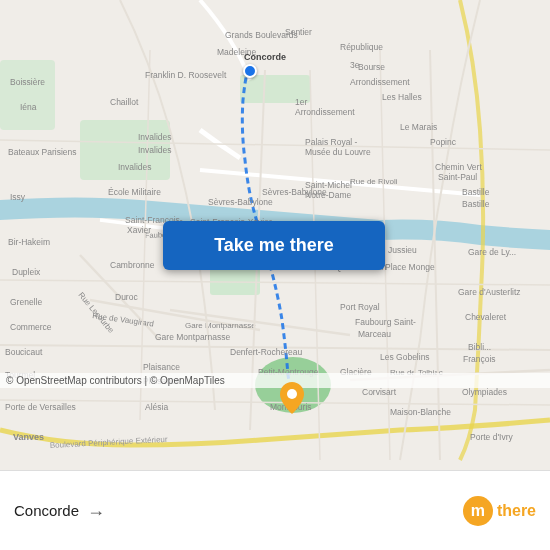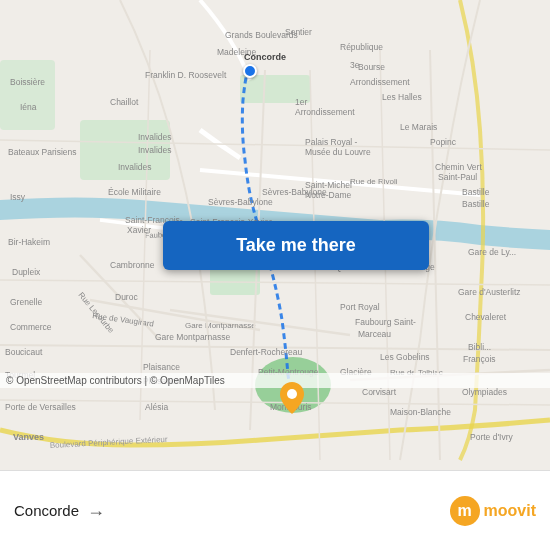--- a/index.html
+++ b/index.html
@@ -25,21 +25,21 @@
       position: absolute;
       top: 0; left: 0;
       width: 100%; height: 100%;
     }
 
     
     #take-me-there-btn {
       position: absolute;
       top: 221px;
       left: 163px;
-      width: 266px;
+      width: 222px;
       height: 49px;
       background: #1565c0;
       color: #ffffff;
       border: none;
       border-radius: 6px;
       font-size: 18px;
       font-weight: bold;
       cursor: pointer;
       display: flex;
       align-items: center;
@@ -309,15 +309,15 @@
 
 <div id="bottom-bar">
   <div id="route-info">
     <span id="from-label">Concorde</span>
     <span id="arrow-icon">→</span>
   </div>
   <div id="moovit-logo">
     <div id="moovit-circle">
       <span>m</span>
     </div>
-    <span id="moovit-text">moovit</span>
+    <span id="moovit-text">there</span>
   </div>
 </div>
 
 </body></html>

